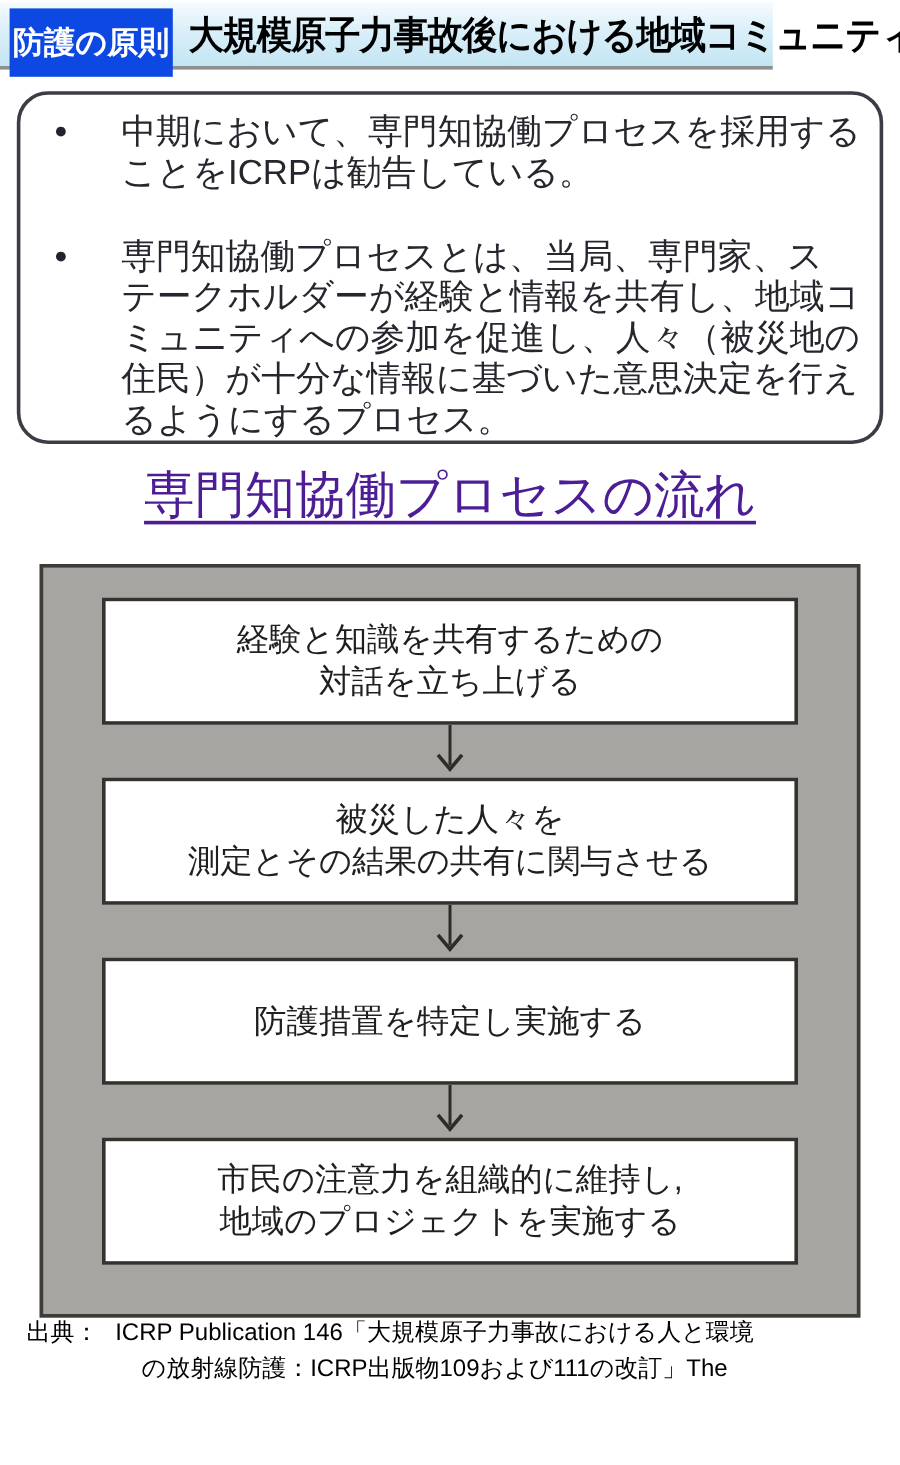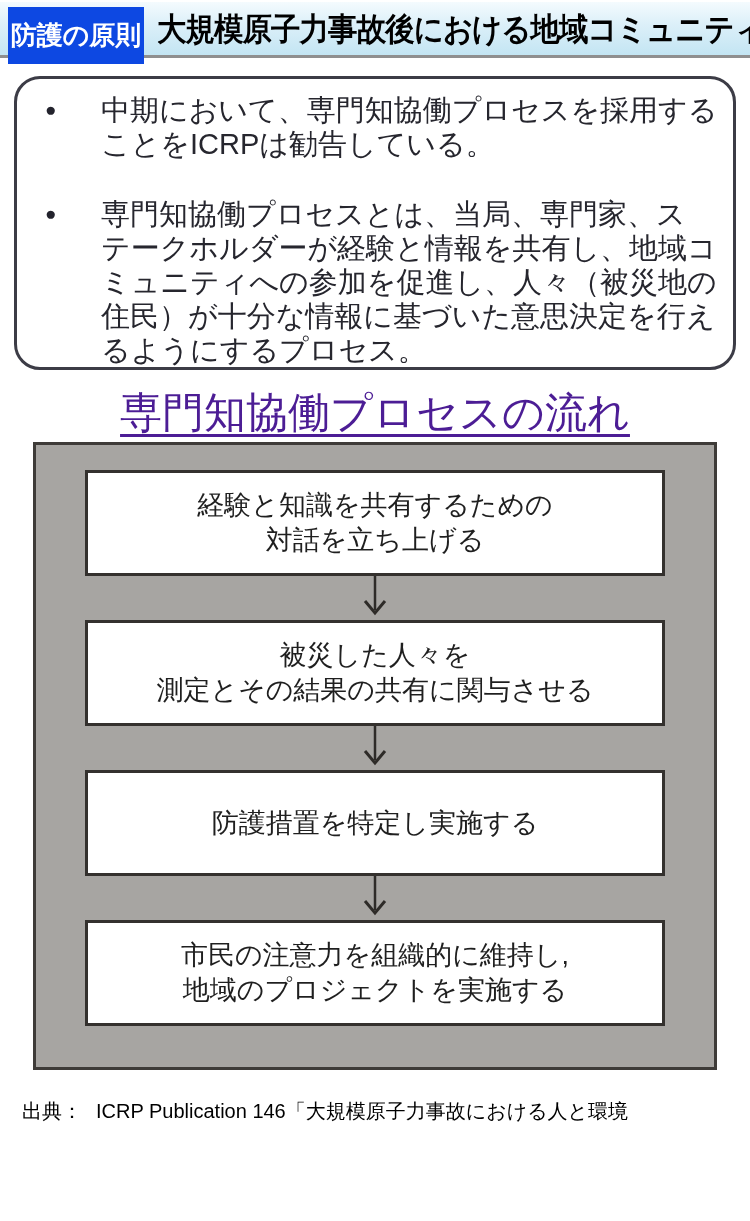--- a/index.html
+++ b/index.html
@@ -13,21 +13,21 @@
     width: 750px;
     height: 1221px;
     background: #ffffff;
     overflow: hidden;
   }
 
   
   .header {
     position: absolute;
     left: 0; top: 2px;
-    width: 750px; height: 59px; padding-left: 48px;
+    width: 644px; height: 59px; padding-left: 48px;
   }
   .header-bar {
     position: absolute;
     left: 0; top: 0;
     width: 100%; height: 56px;
     background: linear-gradient(180deg, #f4fbfe 0%, #ddf0f9 40%, #c3e5f3 100%);
     border-bottom: 3px solid #8f8f8f;
   }
   .header-badge {
     position: absolute;
@@ -94,21 +94,21 @@
     color: #4c1d95;
     text-decoration: underline;
     text-decoration-thickness: 3px;
     text-underline-offset: 7px;
     letter-spacing: 0px;
   }
 
   
   .flow-wrap {
     position: absolute;
-    left: 33px; top: 442px;
+    left: 33px; top: 470px;
     width: 684px; height: 628px;
     background: #a7a5a2;
     border: 3px solid #3e3b38;
     display: flex;
     flex-direction: column;
     align-items: center;
     padding-top: 25px;
   }
   .flow-step {
     width: 580px;
@@ -199,15 +199,16 @@
     <div class="flow-step">市民の注意力を組織的に維持し,
 地域のプロジェクトを実施する</div>
 
   </div>
 
   <div class="citation">
     <div class="cit-line1">
       <span class="cit-label">出典：</span>
       <span>ICRP Publication 146「大規模原子力事故における人と環境</span>
     </div>
+    <div class="cit-indent">の放射線防護：ICRP出版物109および111の改訂」The</div>
   </div>
 
 </div>
 
 </body></html>

